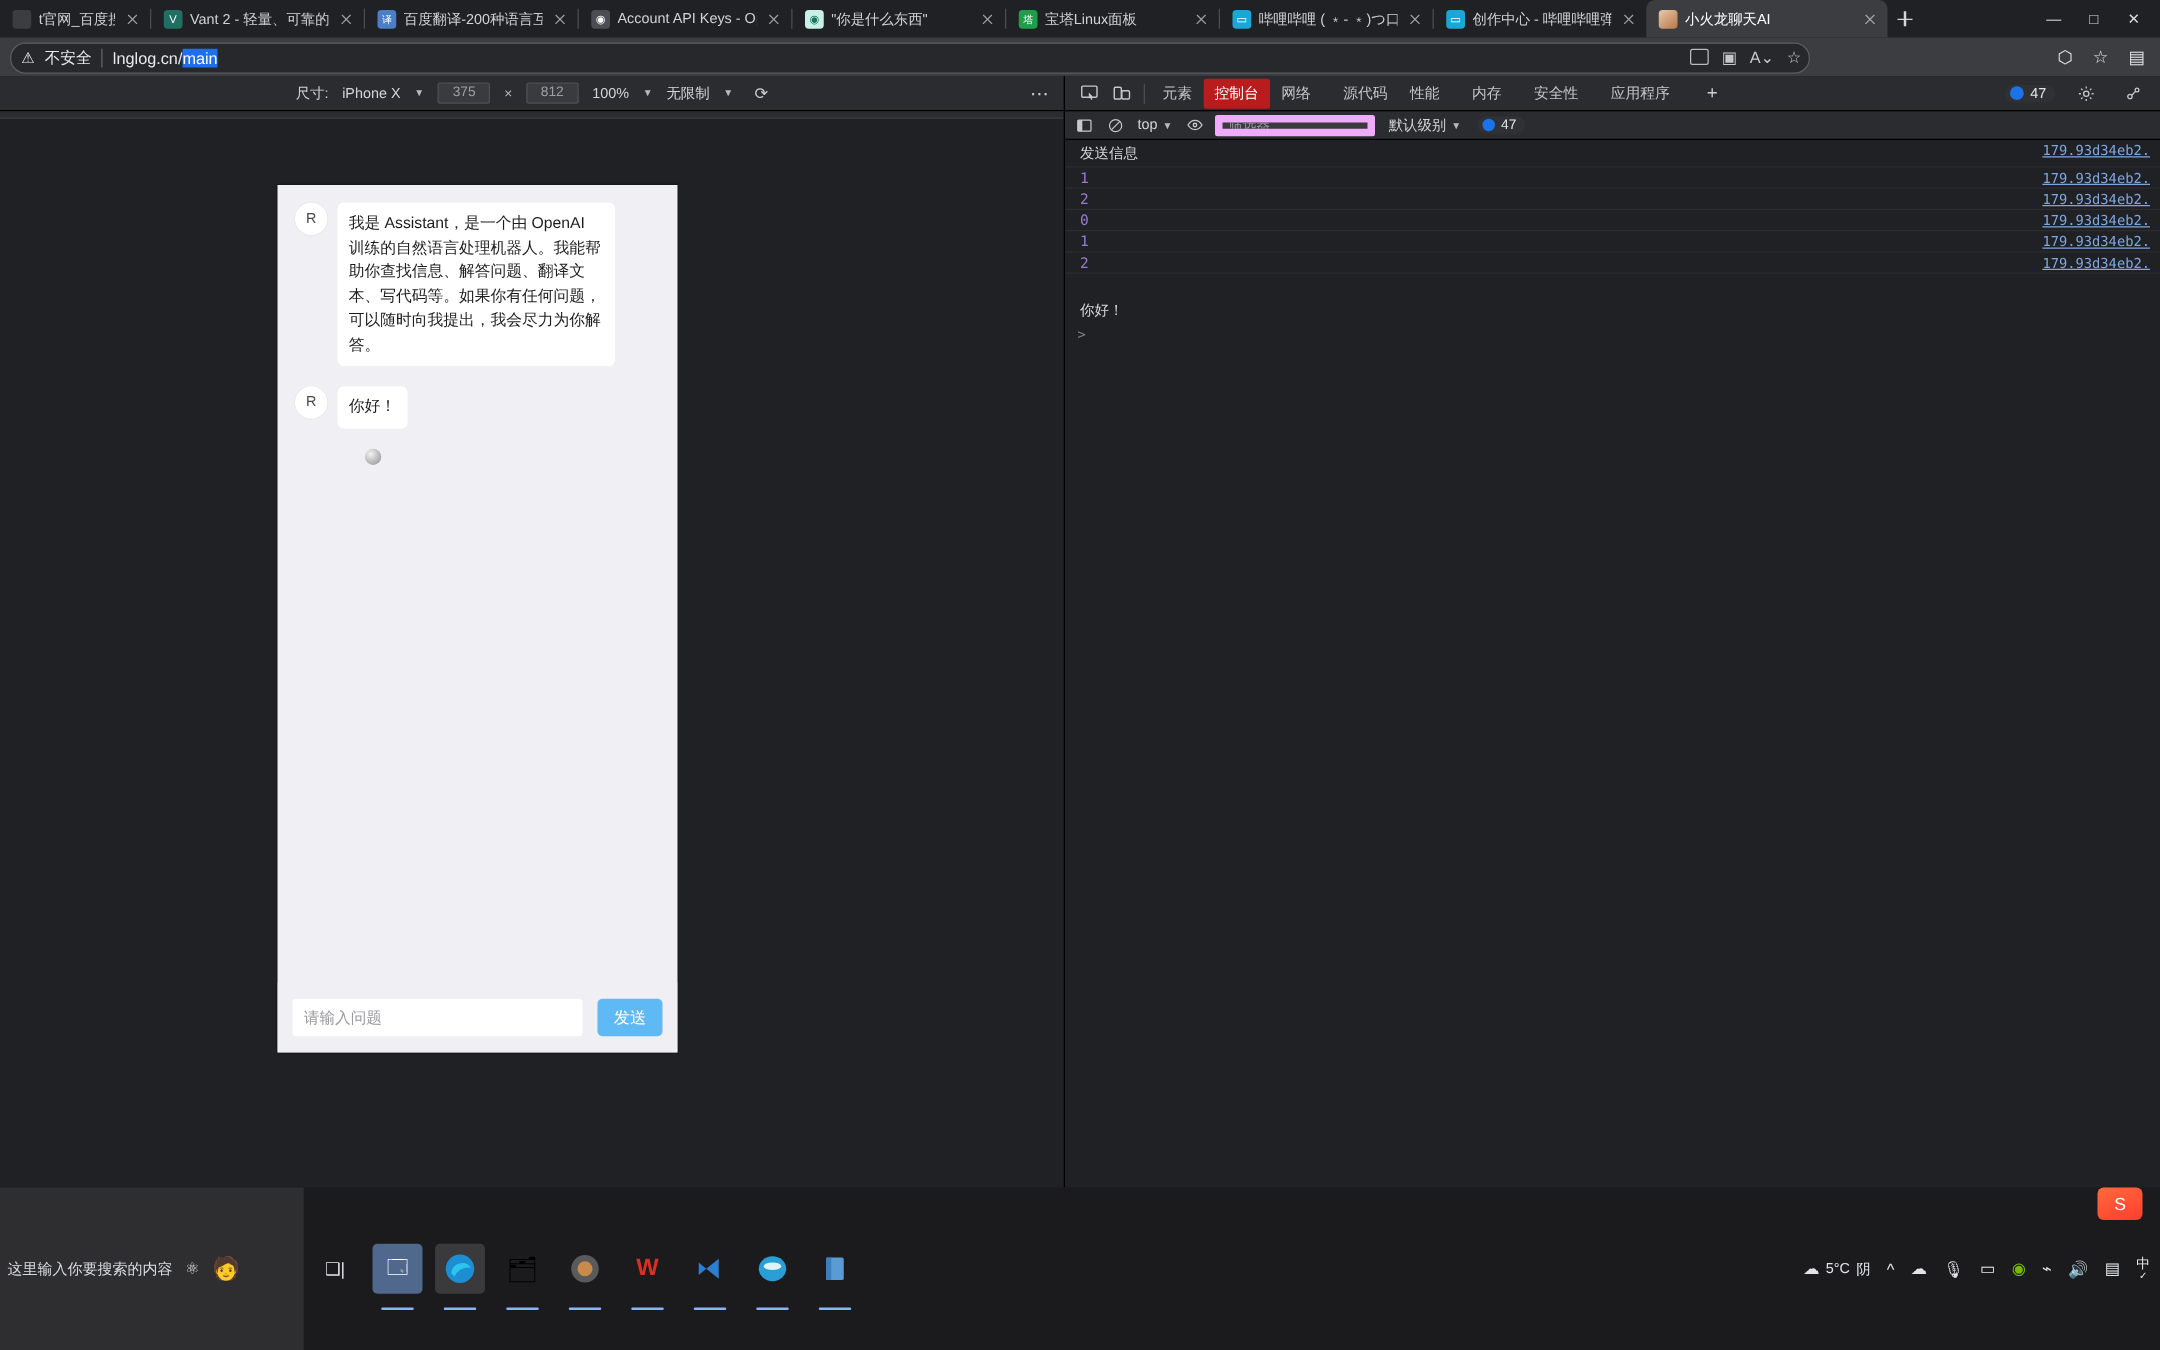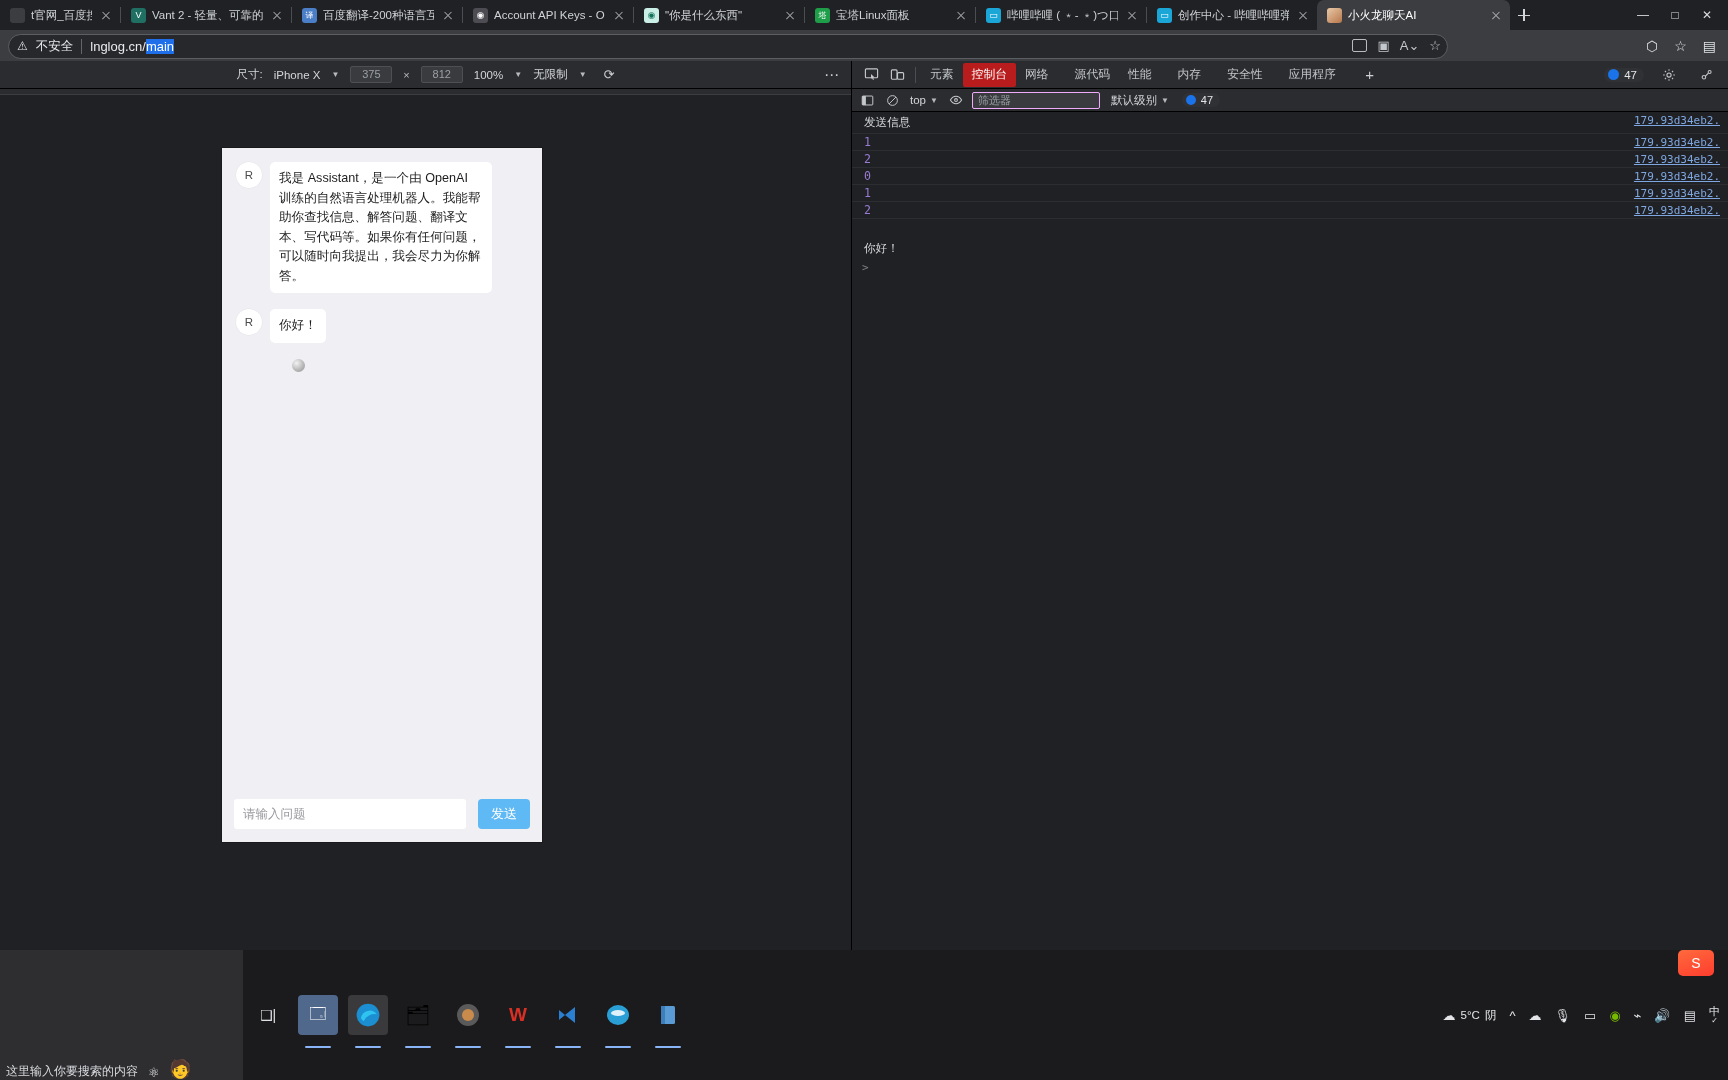--- a/index.html
+++ b/index.html
@@ -178,21 +178,21 @@
   .msg-count .dot { width: 11px; height: 11px; border-radius: 50%; background: #1a73e8; }
   .msg-count .num { font-size: 11.5px; color: #e3e5e8; }
 
   .dt-filterbar {
     flex: 0 0 23px; height: 23px; display: flex; align-items: center;
     background: #2b2c2f; border-bottom: 1px solid #000; padding: 0 6px; gap: 7px;
   }
   .fb-ico { width: 18px; height: 18px; display:flex; align-items:center; justify-content:center; color: #c5c8cc; }
   .ctx-select { display: flex; align-items: center; gap: 4px; font-size: 11.5px; color: #d3d6d9; padding: 0 2px; }
   .filter-input {
-    width: 128px; height: 17px; background: #3a3b3e; border: 1px solid #f0abfc;
+    width: 128px; height: 17px; background: #3a3b3e; border: 6px solid #f0abfc;
     border-radius: 2px; color: #c9ccd1; font-size: 11px; padding: 0 5px;
     font-family: "Liberation Sans", sans-serif;
   }
   .filter-input::placeholder { color: #9aa0a6; }
   .level-select { display: flex; align-items: center; gap: 4px; font-size: 11.5px; color: #d3d6d9; margin-left: 4px;}
   .fb-count {
     display: flex; align-items: center; gap: 5px; background: #2f3134;
     border-radius: 9px; padding: 1px 7px 1px 4px; margin-left: 6px;
   }
   .fb-count .dot { width: 10px; height: 10px; border-radius: 50%; background: #1a73e8; }
@@ -216,21 +216,21 @@
   .cons-prompt .chev { color: #7f8287; font-size: 11px; font-family: "DejaVu Sans Mono", monospace; }
 
   
   .taskbar {
     position: absolute; left: 0; top: 950px; width: 1728px; height: 130px;
     background: #1b1b1d;
   }
   .tb-inner { position: absolute; left: 0; top: 0; width: 1728px; height: 130px; }
   .tb-search {
     position: absolute; left: 0; top: 0; width: 243px; height: 130px; background: #2e2e30;
-    display: flex; align-items: flex-end; gap: 10px; padding-left: 6px;
+    display: flex; align-items: center; gap: 10px; padding-left: 6px;
   }
   .tb-search-text { font-size: 12px; color: #d9dbde; white-space: nowrap; }
   .tb-icons { position: absolute; left: 248px; top: 0; height: 130px; display: flex; align-items: center; gap: 10px; }
   .tb-app { width: 40px; height: 40px; border-radius: 4px; display: flex; align-items: center; justify-content: center; position: relative; }
   .tb-app.active { background: #3a3a3c; }
   .tb-app.running::after {
     content: ""; position: absolute; bottom: -13px; left: 7px; width: 26px; height: 2.5px;
     background: #8ab4f8; border-radius: 2px;
   }
   .tb-tray { position: absolute; right: 8px; top: 0; height: 130px; display: flex; align-items: center; gap: 13px; }

